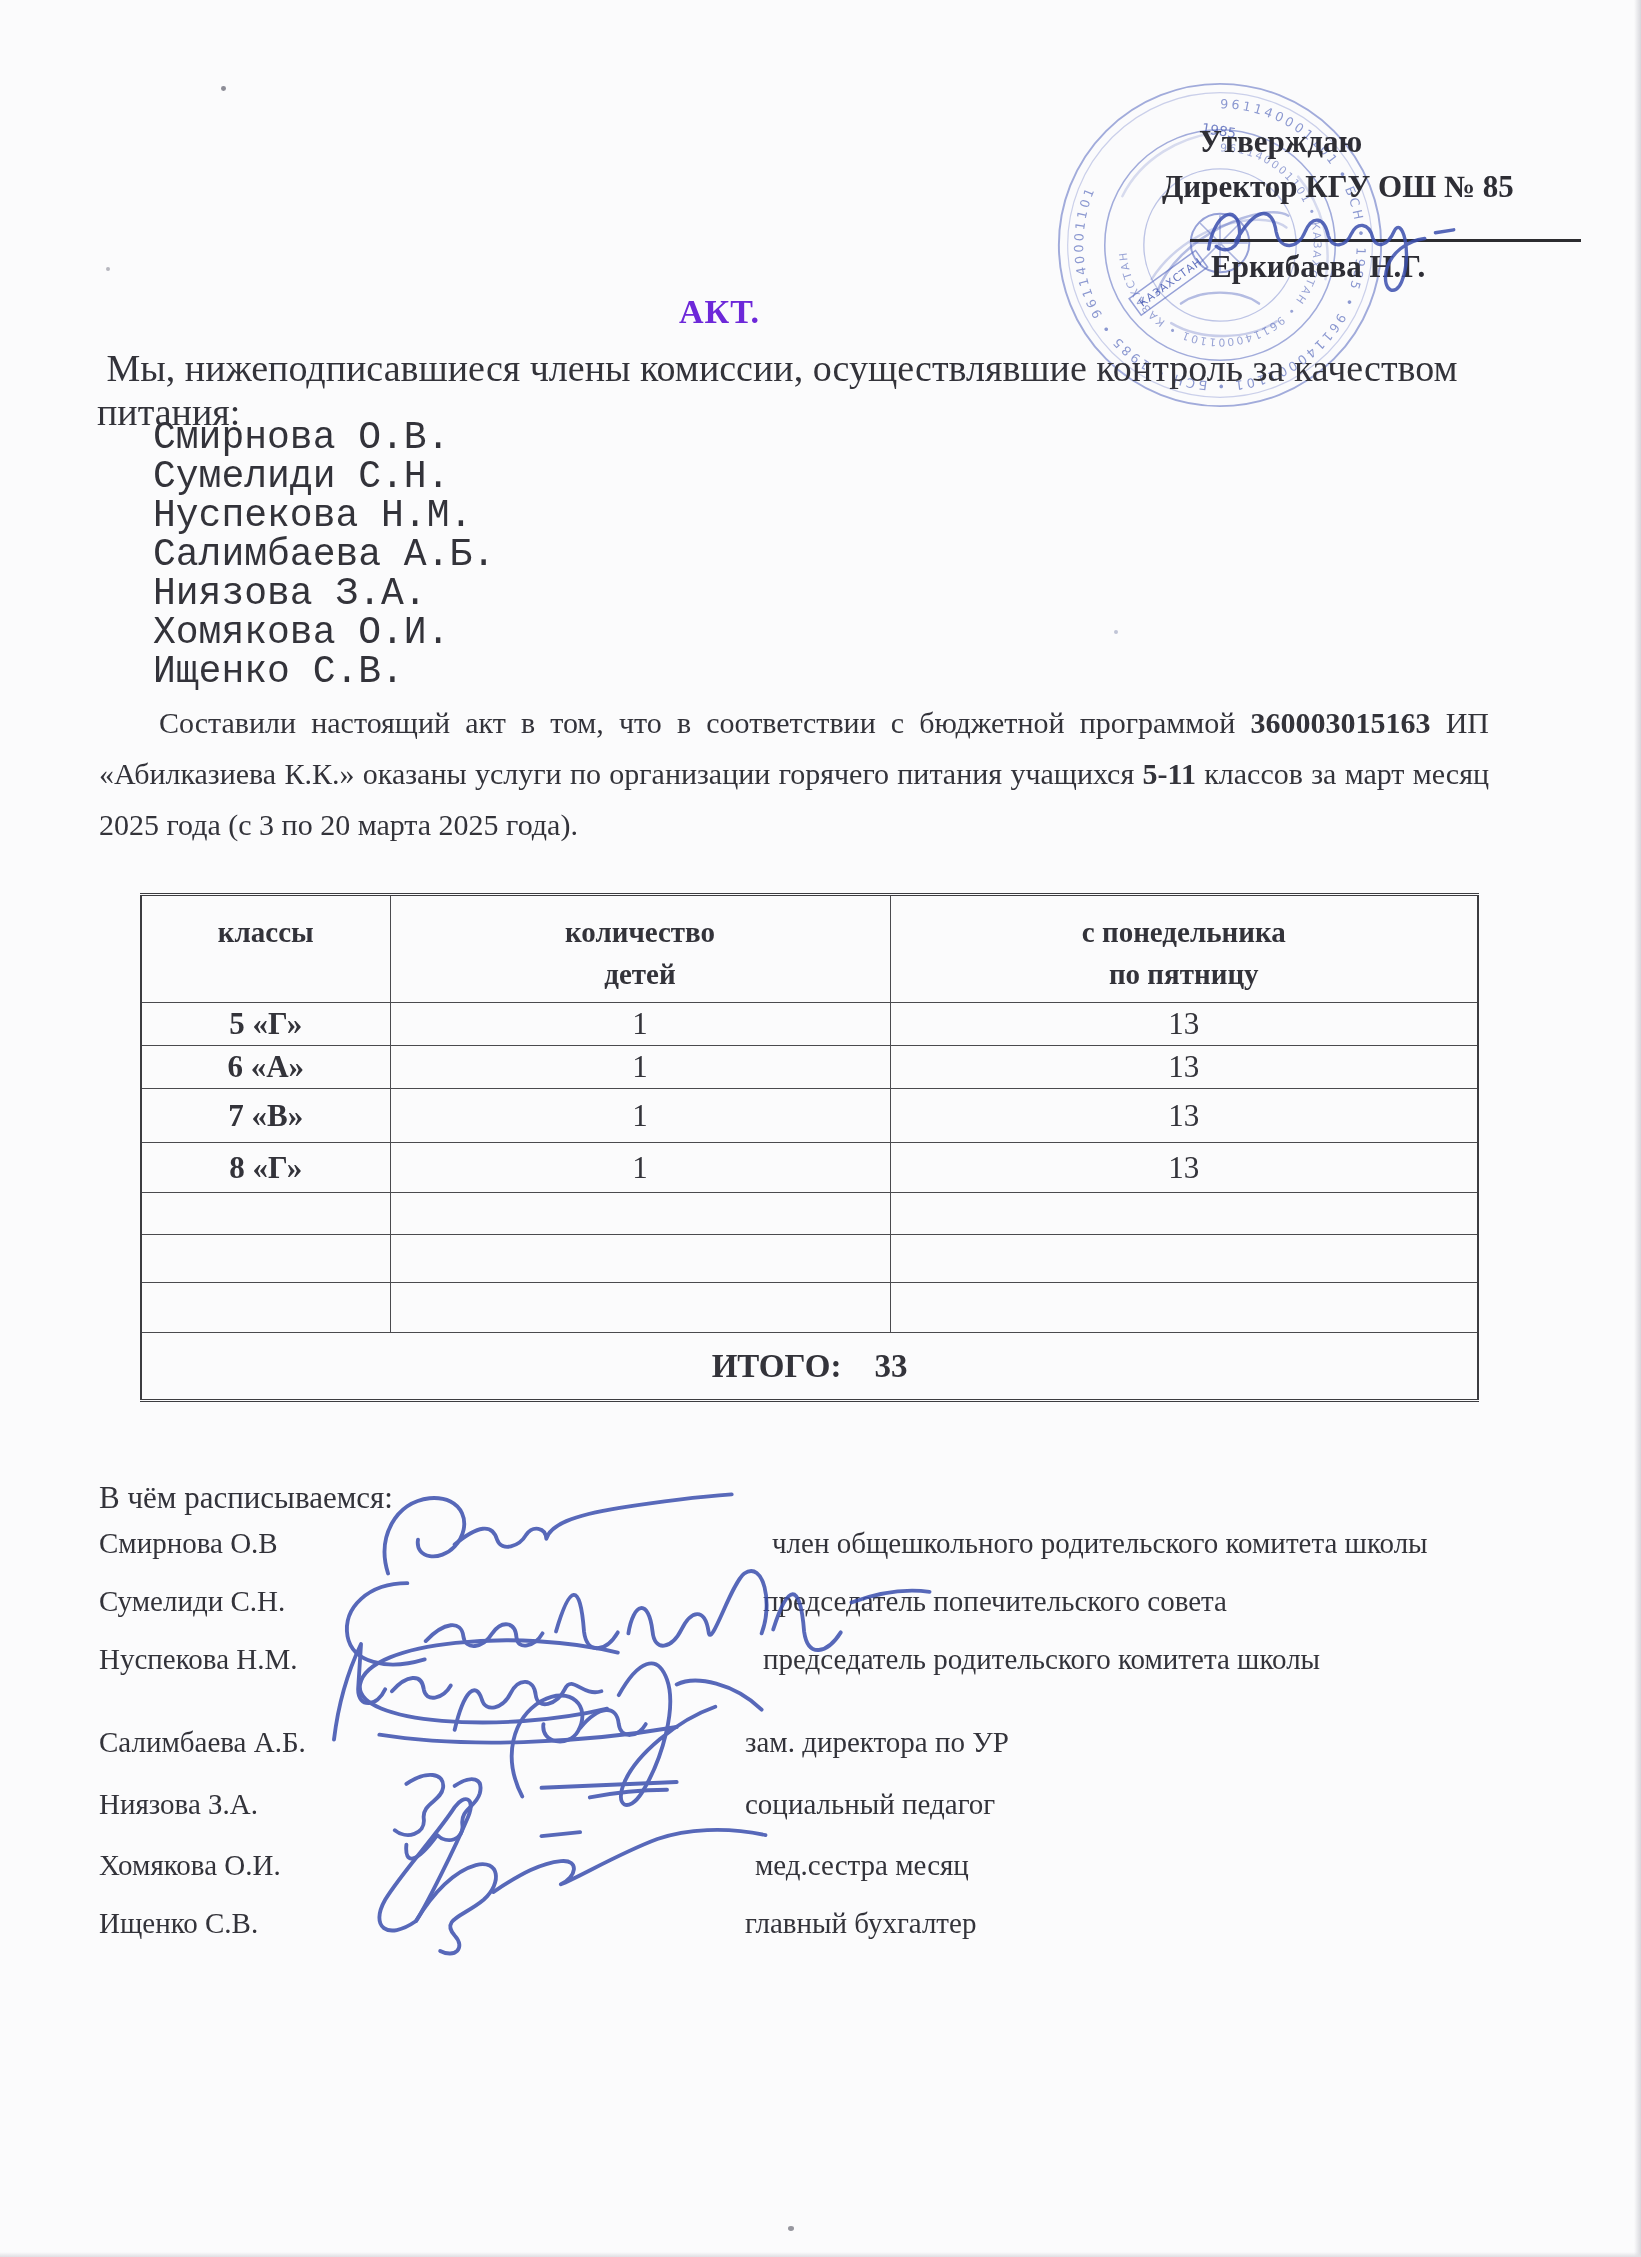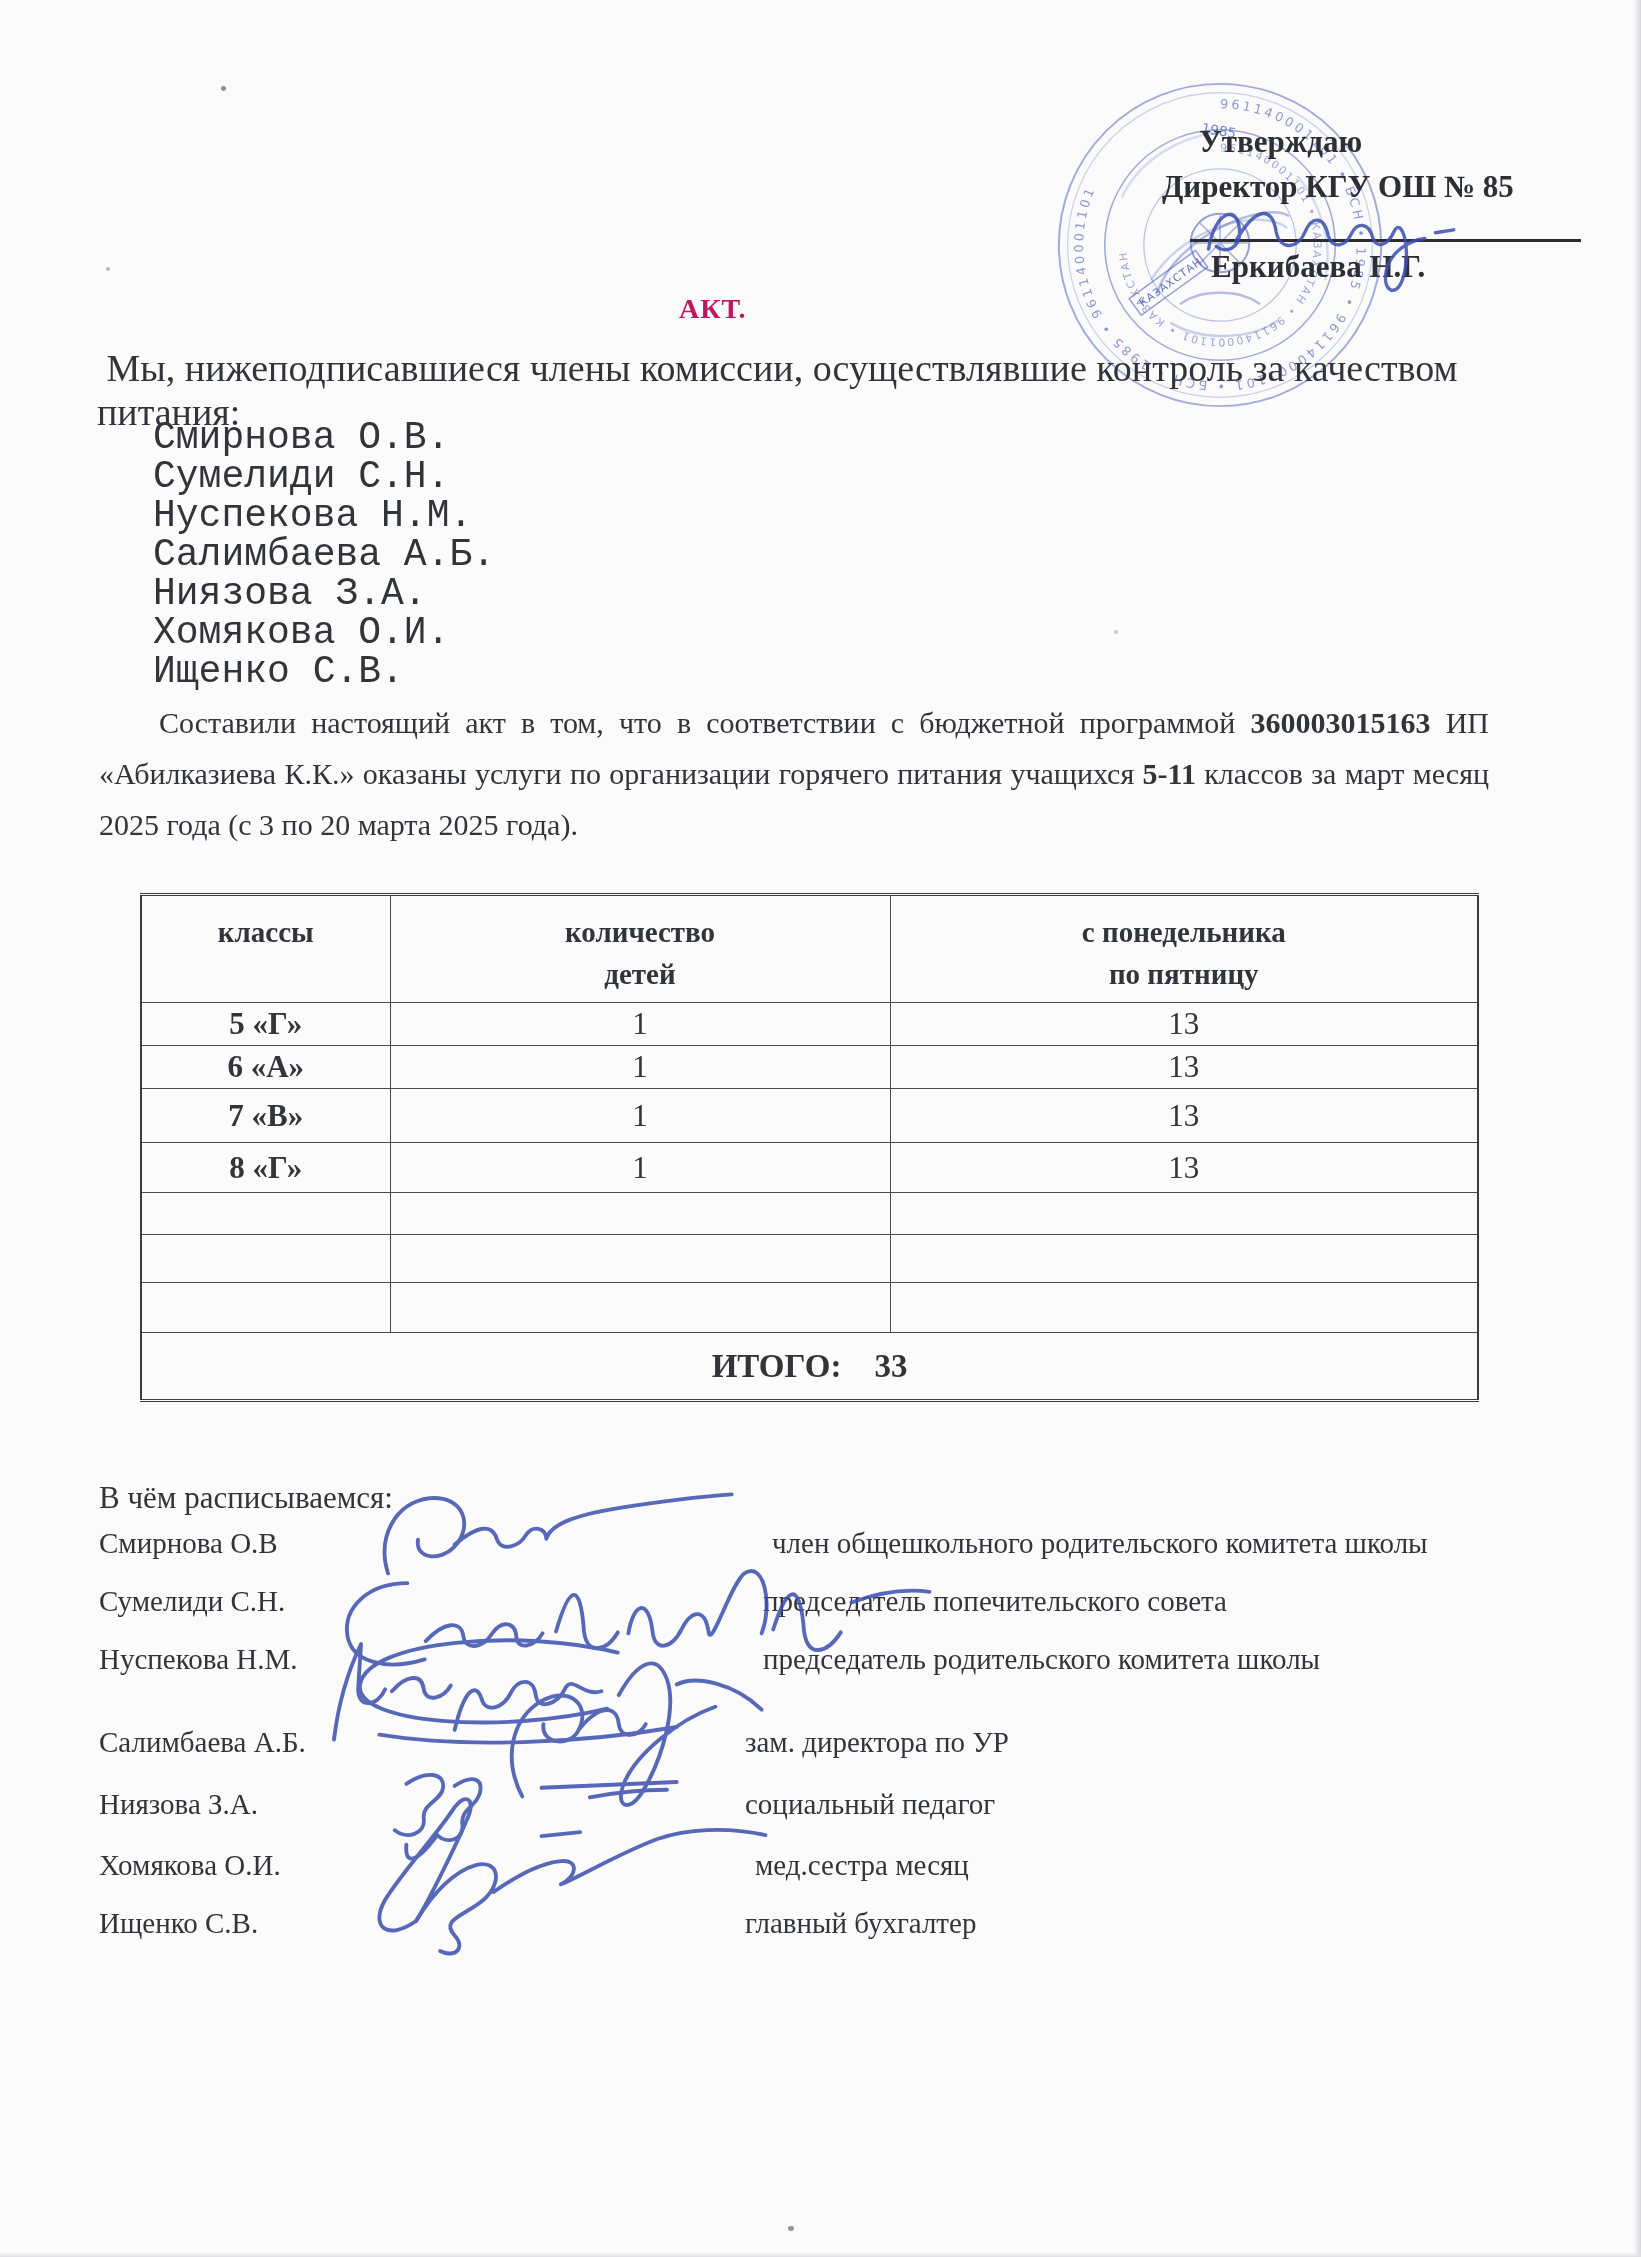--- a/index.html
+++ b/index.html
@@ -8,21 +8,21 @@
     background:#fbfbfc;overflow:hidden;
     font-family:"Liberation Serif","DejaVu Serif",serif;
     color:#33333a;
   }
   .abs{position:absolute;}
   .b{font-weight:bold;}
   
   .approve-line{font-size:31px;font-weight:bold;color:#2e2e35;white-space:nowrap;z-index:3;}
   .sign-rule{background:#2c2c30;height:2.9px;z-index:3;}
   
-  .doc-title{font-size:28px;font-weight:bold;letter-spacing:1px;color:#be185d;z-index:3;}
+  .doc-title{font-size:34px;font-weight:bold;letter-spacing:1px;color:#6d28d9;z-index:3;}
   
   .intro{font-size:38px;white-space:pre-wrap;z-index:3;}
   .commission{list-style:none;margin:8px;padding:0;font-size:38px;line-height:39px;z-index:3;font-family:Liberation Mono, monospace;}
   .body-par{font-size:30px;line-height:51px;text-align:justify;text-indent:60px;z-index:3;}
   
   table.acts{border-collapse:collapse;table-layout:fixed;z-index:3;position:absolute;}
   table.acts th,table.acts td{border:1.9px solid #4a4a4e;padding:0;text-align:center;vertical-align:middle;overflow:hidden;}
   table.acts{border-top:3.9px double #3c3c40;border-bottom:3.9px double #3c3c40;border-left:2.4px solid #3c3c40;border-right:2.4px solid #3c3c40;}
   table.acts th{font-size:29px;font-weight:bold;white-space:pre-line;vertical-align:top;padding-top:15.4px;line-height:42px;}
   td.cls{font-size:31px;font-weight:bold;}

